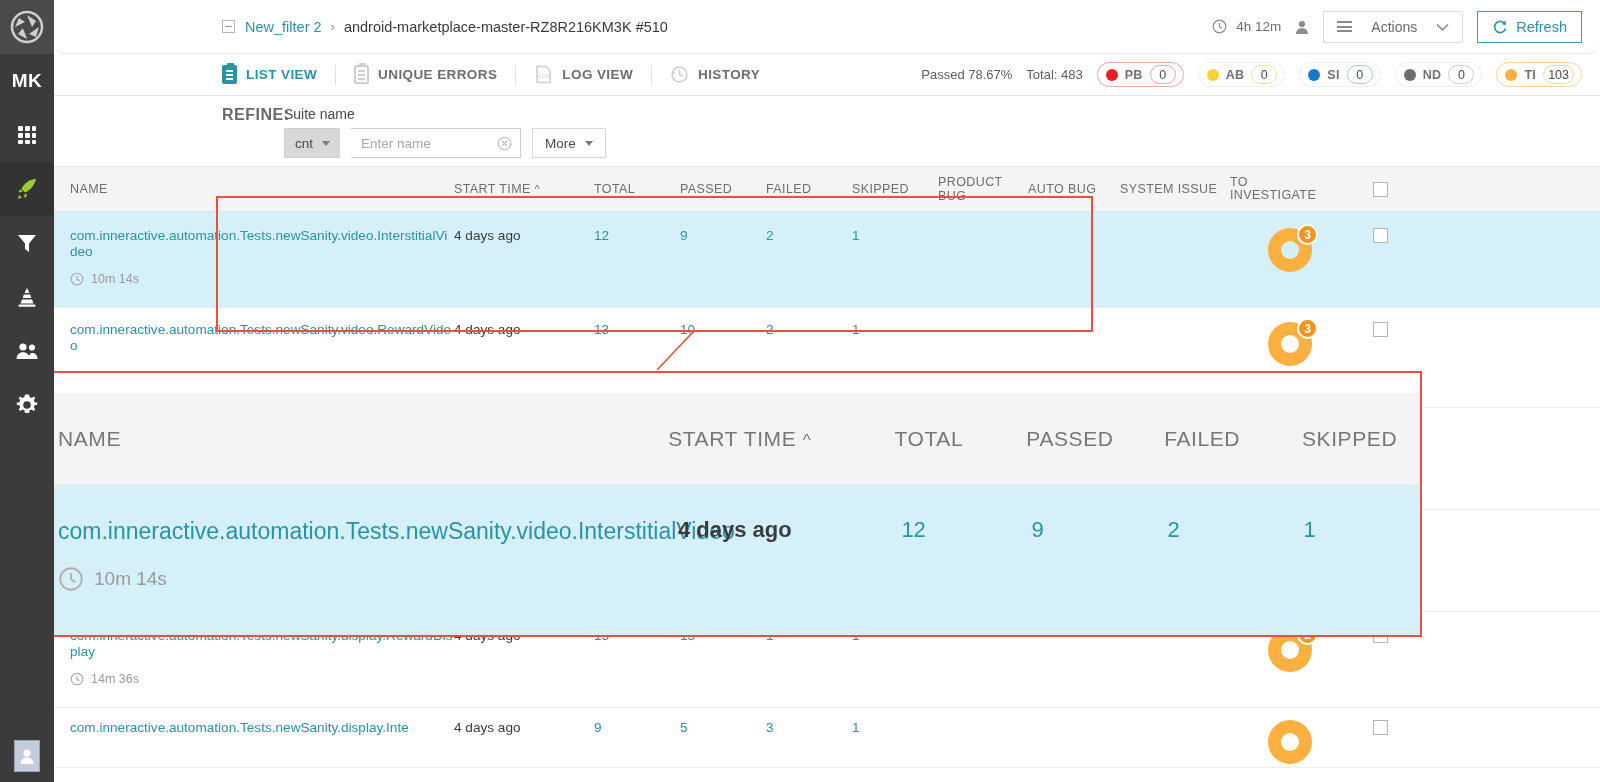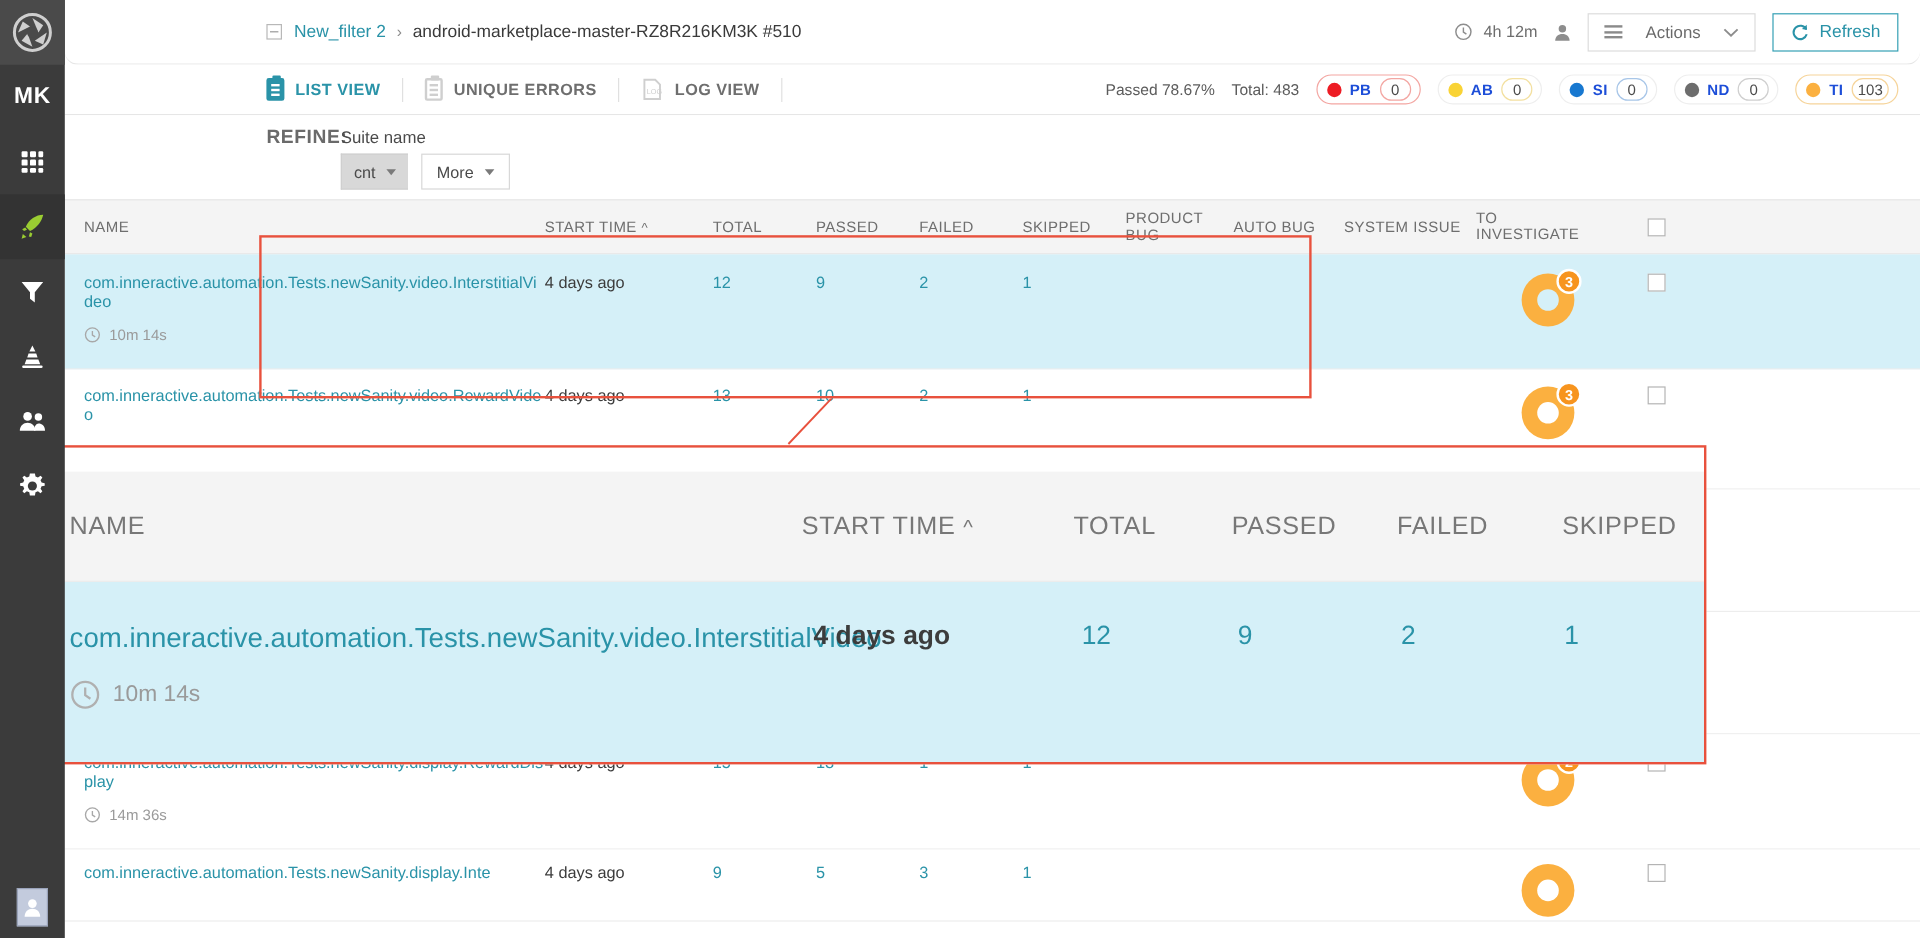--- a/index.html
+++ b/index.html
@@ -96,21 +96,21 @@
   .tab.active .clip::before { background: #2a93a8; }
   .tab.active .clip i { background: #fff; }
 
   .stats { margin-left: auto; display: flex; align-items: center; gap: 14px; padding-right: 18px; }
   .stat-txt { font-size: 13px; color: #5c5c5c; }
   .pill {
     display: flex; align-items: center; gap: 7px; height: 25px; padding: 0 7px 0 8px;
     border: 1px solid #e2e2e2; border-radius: 13px; background: #fff;
   }
   .pill .dot { width: 12px; height: 12px; border-radius: 50%; }
-  .pill .code { font-size: 12.5px; font-weight: bold; color: #1d4ed8; letter-spacing: .3px; }
+  .pill .code { font-size: 12.5px; font-weight: bold; color: #737373; letter-spacing: .3px; }
   .pill .cnt {
     min-width: 26px; height: 19px; border-radius: 10px; border: 1px solid #ccc;
     display: flex; align-items: center; justify-content: center;
     font-size: 12.5px; color: #4a4a4a; padding: 0 4px;
   }
 
   
   .refine {
     height: 70px; padding-left: 168px; background: #fff; position: relative;
   }
@@ -361,20 +361,28 @@
       </div>
       <div class="tab-div"></div>
       <div class="tab">
         <svg width="19" height="19" viewBox="0 0 19 19">
           <path d="M3 1.5 H12 L16 5.5 V17.5 H3 Z" fill="none" stroke="#cfcfcf" stroke-width="1.6"></path>
           <text x="5" y="13" font-size="6" fill="#cfcfcf" font-family="Liberation Sans">LOG</text>
         </svg>
         <span class="lbl">LOG VIEW</span>
       </div>
       <div class="tab-div"></div>
+      <div class="tab">
+        <svg width="19" height="19" viewBox="0 0 19 19">
+          <circle cx="9.5" cy="9.5" r="7.4" fill="none" stroke="#cfcfcf" stroke-width="1.6"></circle>
+          <path d="M9.5 5 V9.8 L12.8 11.6" fill="none" stroke="#cfcfcf" stroke-width="1.6"></path>
+          <path d="M2.3 5.5 L2.1 9.2 L5.6 8.4 Z" fill="#cfcfcf"></path>
+        </svg>
+        <span class="lbl">HISTORY</span>
+      </div>
 
       <div class="stats">
         <span class="stat-txt">Passed 78.67%</span>
         <span class="stat-txt">Total: 483</span>
 
         <div class="pill" style="border-color:#f3a6a2">
           <span class="dot" style="background:#ed1c24"></span>
           <span class="code">PB</span>
           <span class="cnt" style="border-color:#f3a6a2">0</span>
         </div>
@@ -401,20 +409,27 @@
       </div>
     </div>
 
     <div class="refine">
       <span class="refine-lbl">REFINE:</span>
       <span class="refine-suite">Suite name</span>
       <div class="filter-row">
         <div class="cnt-sel">
           <span>cnt</span>
           <span class="caret"></span>
+        </div>
+        <div class="name-input">
+          <span class="ph">Enter name</span>
+          <svg width="15" height="15" viewBox="0 0 15 15">
+            <circle cx="7.5" cy="7.5" r="6.3" fill="none" stroke="#bdbdbd" stroke-width="1.1"></circle>
+            <path d="M5 5 L10 10 M10 5 L5 10" stroke="#bdbdbd" stroke-width="1.1"></path>
+          </svg>
         </div>
         <div class="btn-more">
           <span>More</span>
           <span class="caret"></span>
         </div>
       </div>
     </div>
   </div>
 
   <div class="table">

